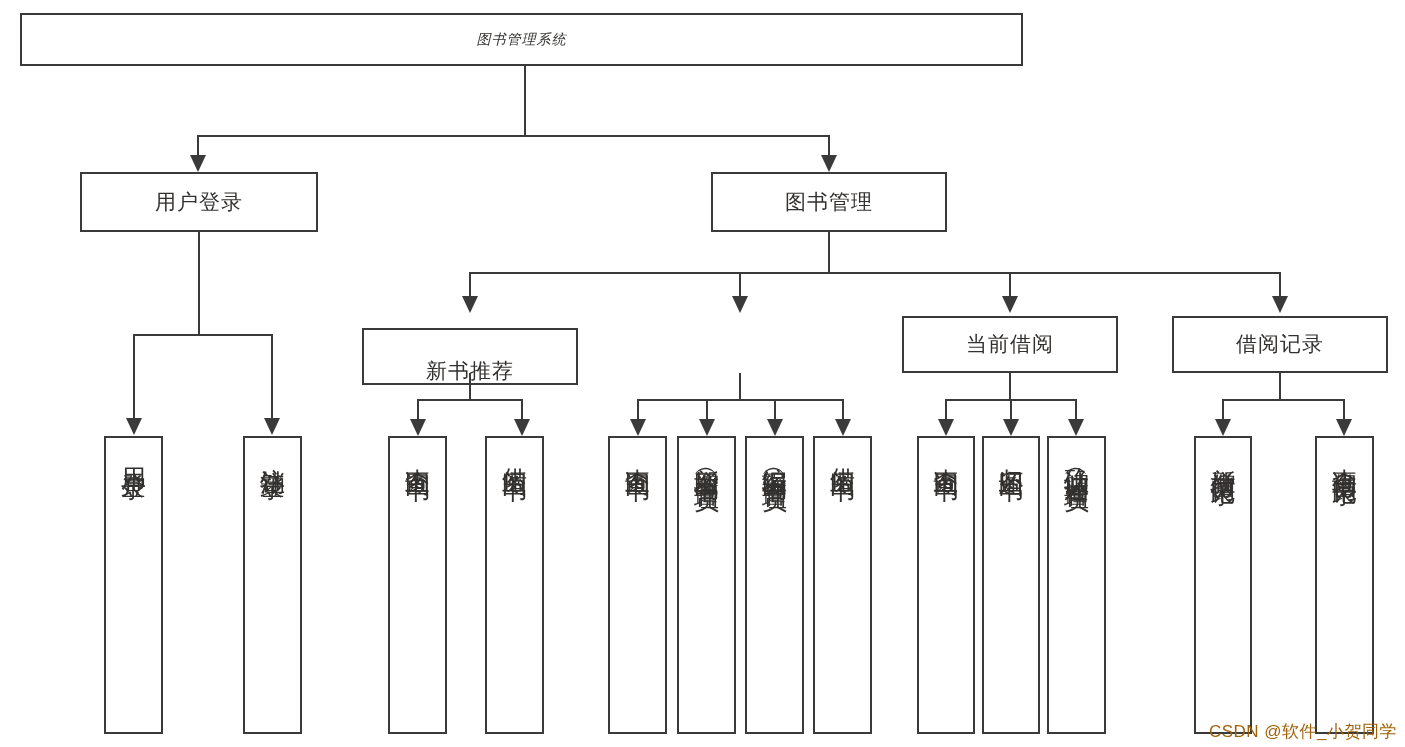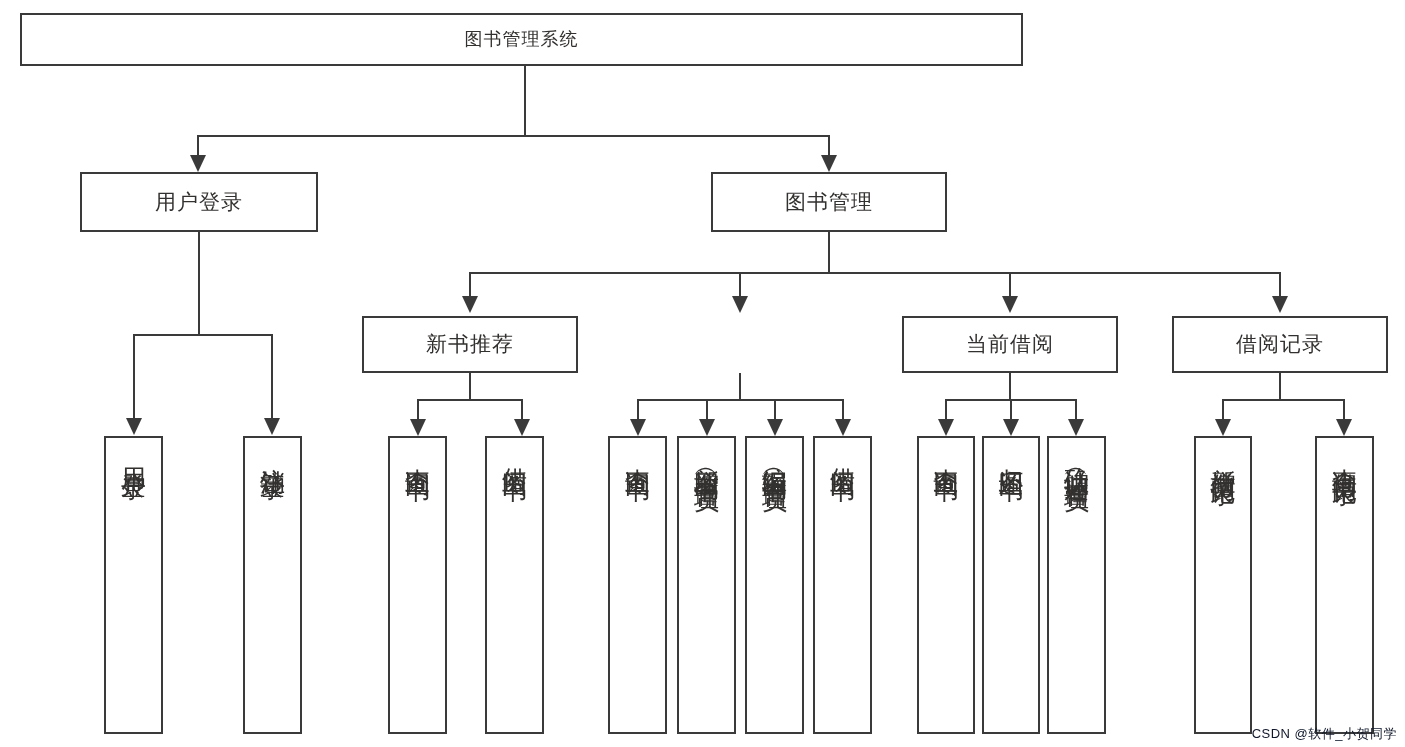--- a/index.html
+++ b/index.html
@@ -20,21 +20,21 @@
     color:#33312f;
   }
   .node .lbl{
     display:block;
     text-align:center;
     line-height:1.08;
     letter-spacing:1px;
     white-space:pre-line;
   }
   .node.horiz .lbl{font-size:21px;}
-  .node.root .lbl{font-size:18px;}
+  .node.root .lbl{font-size:14px;font-style:italic;}
 
   
   .node.vert{
     align-items:flex-start;justify-content:center;
     padding-top:10px;
   }
   .node.vert .lbl{
     writing-mode:vertical-rl;
     text-orientation:upright;
     font-size:25px;
@@ -50,21 +50,21 @@
   .arw{
     position:absolute;width:0;height:0;
     border-left:8px solid transparent;
     border-right:8px solid transparent;
     border-top:17px solid #3a3a3a;
   }
 
   
   #watermark{
     position:absolute;right:8px;bottom:4px;
-    font-size:13px;color:#0f172a;
+    font-size:17px;color:#a16207;
     letter-spacing:0.5px;
     pointer-events:none;
     white-space:nowrap;
   }
 </style>
 </head>
 <body>
 
 <div id="diagram">
 
@@ -99,21 +99,21 @@
   <div class="ln h" style="left:469px;top:272px;width:812px;height:2px;"></div>
   <div class="ln v" style="left:469px;top:272px;width:2px;height:26px;"></div>
   <div class="arw" style="left:462px;top:296px;"></div>
   <div class="ln v" style="left:739px;top:272px;width:2px;height:26px;"></div>
   <div class="arw" style="left:732px;top:296px;"></div>
   <div class="ln v" style="left:1009px;top:272px;width:2px;height:26px;"></div>
   <div class="arw" style="left:1002px;top:296px;"></div>
   <div class="ln v" style="left:1279px;top:272px;width:2px;height:26px;"></div>
   <div class="arw" style="left:1272px;top:296px;"></div>
 
-  <div class="node horiz" style="left:362px;top:316px;width:216px;height:57px;">
+  <div class="node horiz" style="left:362px;top:328px;width:216px;height:57px;align-items:flex-end;">
     <span class="lbl">新书推荐</span>
   </div>
   <div class="node horiz" style="left:1172px;top:316px;width:216px;height:57px;">
     <span class="lbl">借阅记录</span>
   </div>
   <div class="node horiz" style="left:902px;top:316px;width:216px;height:57px;">
     <span class="lbl">当前借阅</span>
   </div>
 
   <div class="ln v" style="left:469px;top:373px;width:2px;height:28px;"></div>

